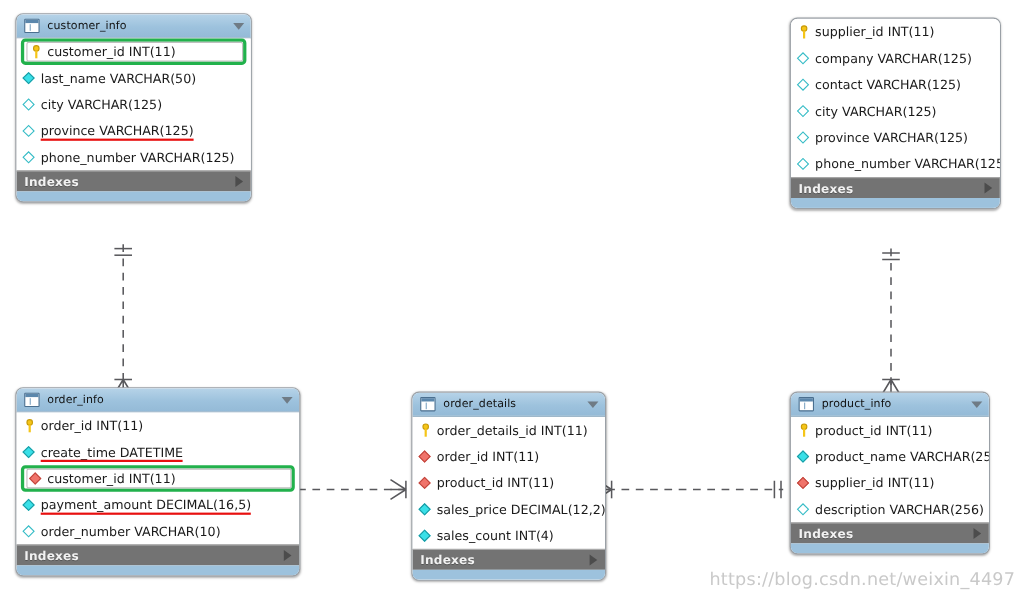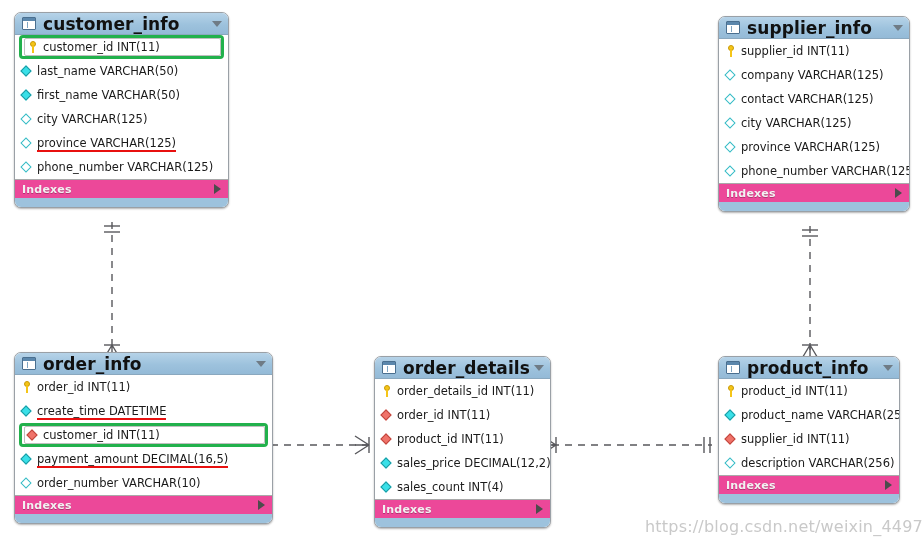--- a/index.html
+++ b/index.html
@@ -40,21 +40,21 @@
     position:relative;
     margin-right:7px;
   }
   .tbl-icon:before{
     content:"";position:absolute;left:0;top:0;right:0;height:3px;background:#5b87ac;
   }
   .tbl-icon:after{
     content:"";position:absolute;left:4px;top:4px;bottom:1px;width:1px;background:#7fa6c4;
   }
   .tbl-title{
-    font-size:17px;font-weight:bold;color:#111;
+    font-size:10px;font-weight:normal;color:#111;
     letter-spacing:.1px;white-space:nowrap;flex:1 1 auto;
   }
   .caret{
     width:0;height:0;flex:0 0 auto;
     border-left:5px solid transparent;border-right:5px solid transparent;
     border-top:6px solid #6f7b85;
     margin-left:4px;
   }
 
   .cols{padding:0;background:#fff;}
@@ -92,21 +92,21 @@
   }
   .col.hl .inner{
     background:#fff;border:1px solid #bfbfbf;border-radius:2px;
     height:18px;display:flex;align-items:center;width:100%;padding-left:2px;box-sizing:border-box;
   }
   .ul .txt:after{
     content:"";position:absolute;left:0;right:0;bottom:-2px;height:2px;background:#e8100f;
   }
 
   .tbl-foot{
-    height:19px;background:#ec4899;
+    height:19px;background:#737373;
     display:flex;align-items:center;padding:0 7px;
     border-top:1px solid #a9a9a9;box-sizing:border-box;
   }
   .tbl-foot .lbl{
     font-size:11px;font-weight:bold;color:#f2f2f2;
     text-shadow:0 1px 0 rgba(0,0,0,.25);flex:1 1 auto;letter-spacing:.2px;
   }
   .tri{
     width:0;height:0;
     border-top:5px solid transparent;border-bottom:5px solid transparent;
@@ -185,26 +185,20 @@
           <span class="txt">customer_id INT(11)</span>
         </span>
       </div>
       <div class="col">
         <span class="ic ic-cyan">
             <i class="dia"></i>
           </span>
         <span class="txt">last_name VARCHAR(50)</span>
       </div>
       <div class="col">
-        <span class="ic ic-cyan">
-            <i class="dia"></i>
-          </span>
-        <span class="txt">first_name VARCHAR(50)</span>
-      </div>
-      <div class="col">
         <span class="ic ic-hollow">
             <i class="dia"></i>
           </span>
         <span class="txt">city VARCHAR(125)</span>
       </div>
       <div class="col ul">
         <span class="ic ic-hollow">
             <i class="dia"></i>
           </span>
         <span class="txt">province VARCHAR(125)</span>
@@ -217,25 +211,20 @@
       </div>
     </div>
     <div class="tbl-foot">
       <span class="lbl">Indexes</span>
       <span class="tri"></span>
     </div>
     <div class="tbl-strip"></div>
   </div>
 
   <div class="tbl" style="left:718px;top:16px;width:192px;">
-    <div class="tbl-head">
-      <span class="tbl-icon"></span>
-      <span class="tbl-title">supplier_info</span>
-      <span class="caret"></span>
-    </div>
     <div class="cols">
       <div class="col">
         <span class="ic ic-key"></span>
         <span class="txt">supplier_id INT(11)</span>
       </div>
       <div class="col">
         <span class="ic ic-hollow">
             <i class="dia"></i>
           </span>
         <span class="txt">company VARCHAR(125)</span>

